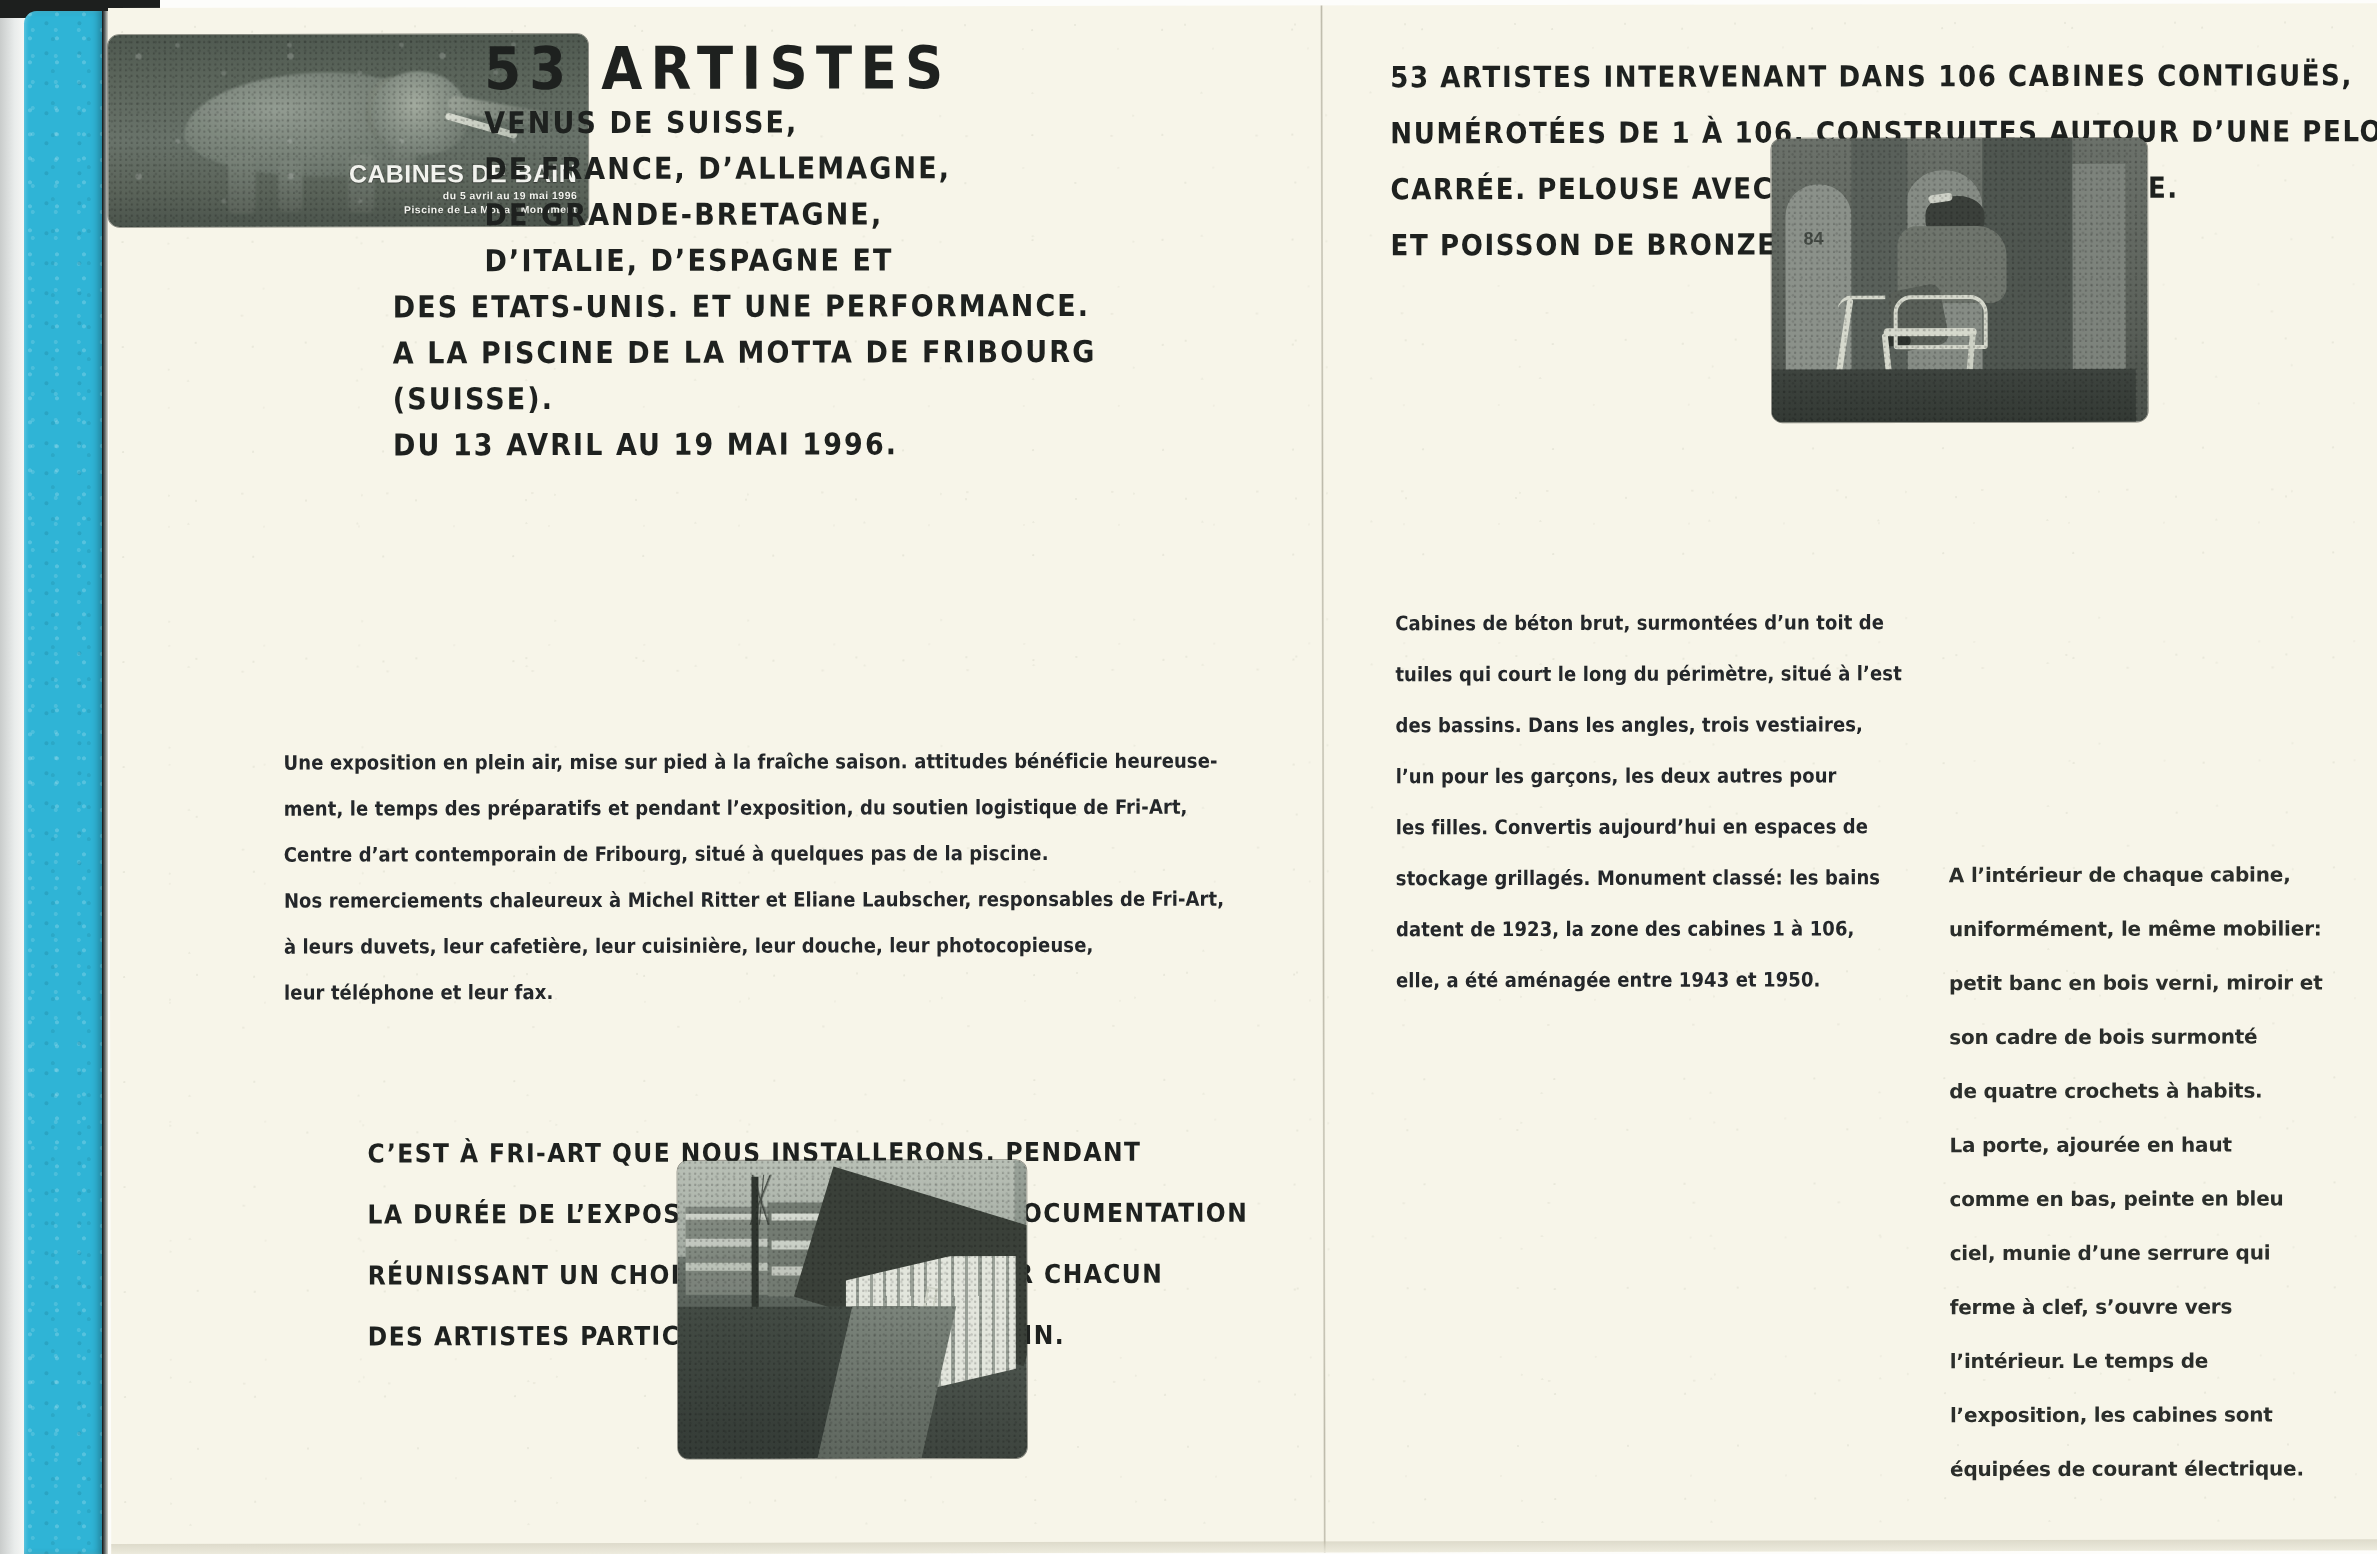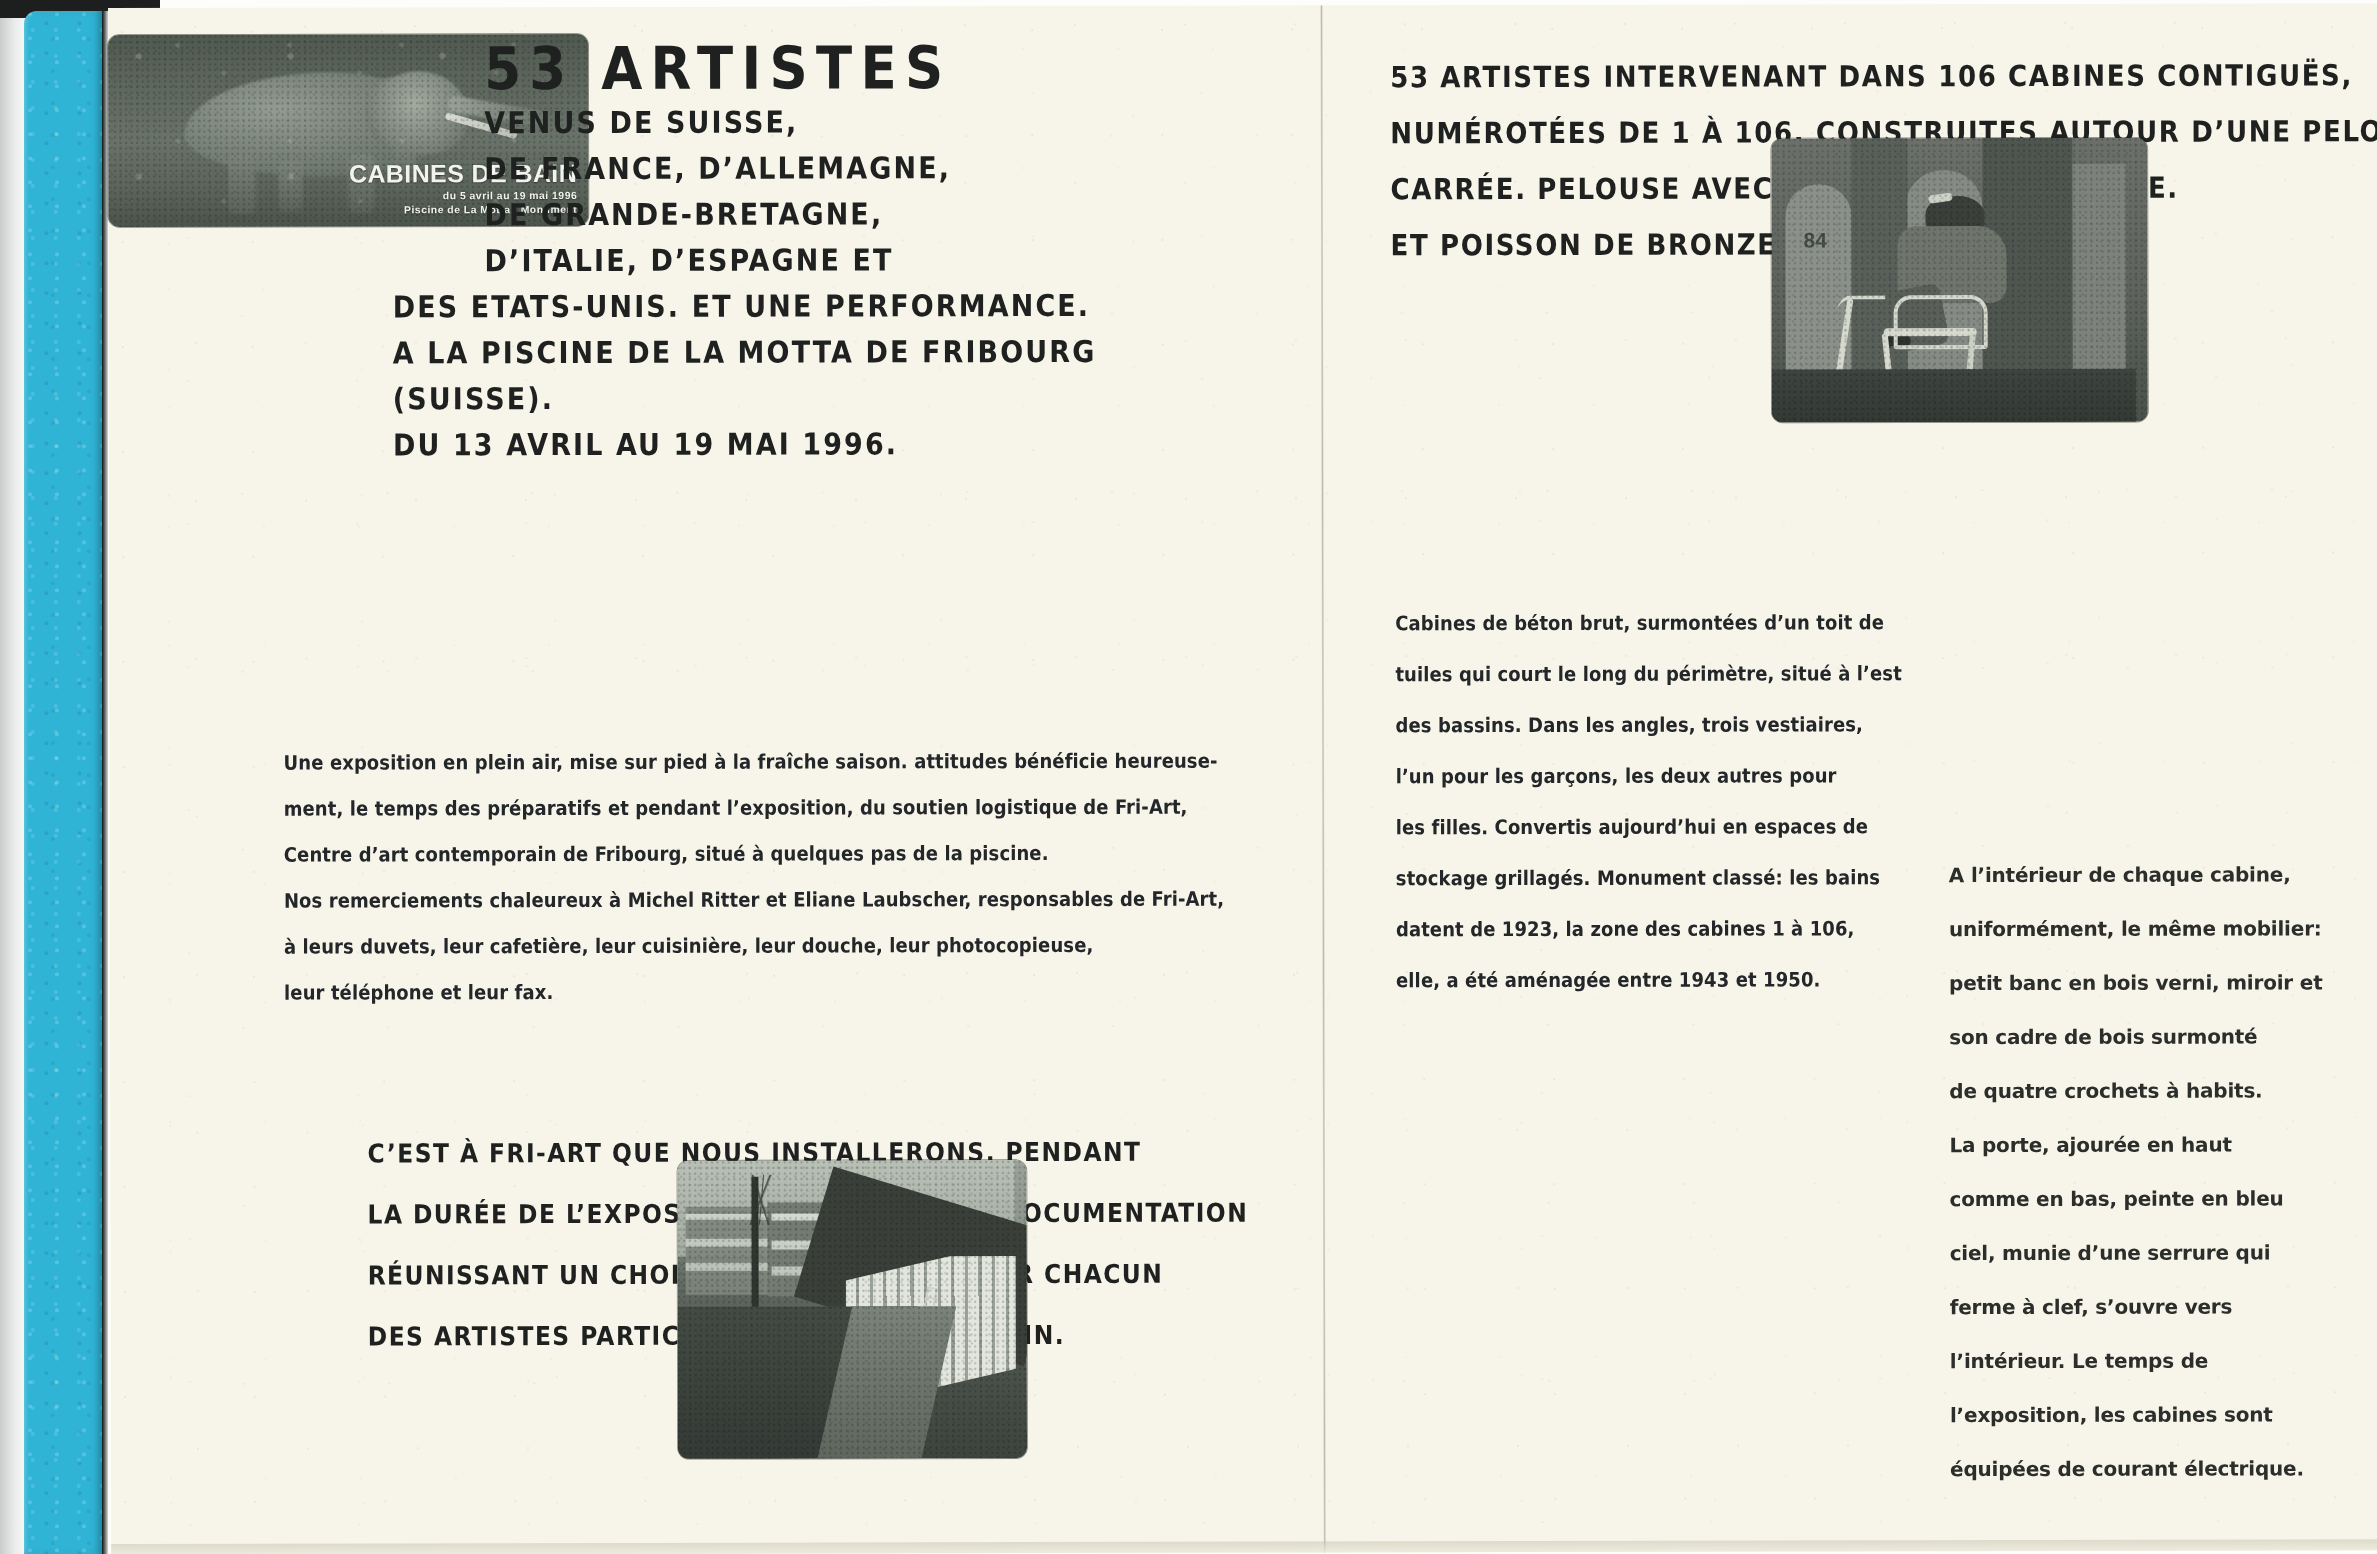--- a/index.html
+++ b/index.html
@@ -260,21 +260,21 @@
   <div class="photo" id="photo-cabin">
     <div style="position:absolute;inset:0;background:linear-gradient(180deg,#6b716a 0%,#5e645d 55%,#4a504a 100%);"></div>
 
     <div style="position:absolute;left:14.4px;top:46px;width:66px;height:232px;background:#8b918a;border-radius:32px 32px 0 0;"></div>
     <div style="position:absolute;left:134px;top:32px;width:77px;height:248px;background:#868c85;border-radius:37px 37px 0 0;"></div>
     <div style="position:absolute;left:300px;top:25.6px;width:54px;height:228px;background:#7d837c;"></div>
 
     <div style="position:absolute;left:80px;top:0;width:56px;height:272px;background:#59605a;"></div>
     <div style="position:absolute;left:211px;top:0;width:90px;height:280px;background:#4f5650;"></div>
 
-    <div style="position:absolute;left:32px;top:90px;font-family:'Liberation Sans',sans-serif;font-weight:700;font-size:21px;color:#3a403b;opacity:.85;">84</div>
+    <div style="position:absolute;left:32px;top:90px;font-family:'Liberation Sans',sans-serif;font-weight:700;font-size:18px;color:#3a403b;opacity:.85;">84</div>
 
     <div style="position:absolute;left:154px;top:58px;width:59px;height:42px;border-radius:44% 44% 40% 40%;background:#3b403b;"></div>
     <div style="position:absolute;left:157px;top:56px;width:24px;height:8px;border-radius:6.4px;background:#cfd2c8;transform:rotate(-8deg);"></div>
     <div style="position:absolute;left:126px;top:88px;width:109px;height:77px;border-radius:19px 29px 16px 12.8px;background:#6f756d;"></div>
     <div style="position:absolute;left:120px;top:149px;width:53px;height:61px;border-radius:9.6px;background:#5a6059;transform:rotate(-11deg);"></div>
     <div style="position:absolute;left:112px;top:197px;width:27px;height:11.2px;border-radius:4.8px;background:#2e332e;"></div>
 
     <div style="position:absolute;left:122px;top:157px;width:86px;height:46px;border:4px solid #d6d9cd;border-radius:17.6px 17.6px 3.2px 3.2px;background:transparent;"></div>
     <div style="position:absolute;left:112px;top:190px;width:93px;height:8px;background:#d6d9cd;border-radius:4px;"></div>
     <div style="position:absolute;left:69px;top:160px;width:6.4px;height:88px;background:#d6d9cd;border-radius:3.2px;transform:rotate(9deg);"></div>

